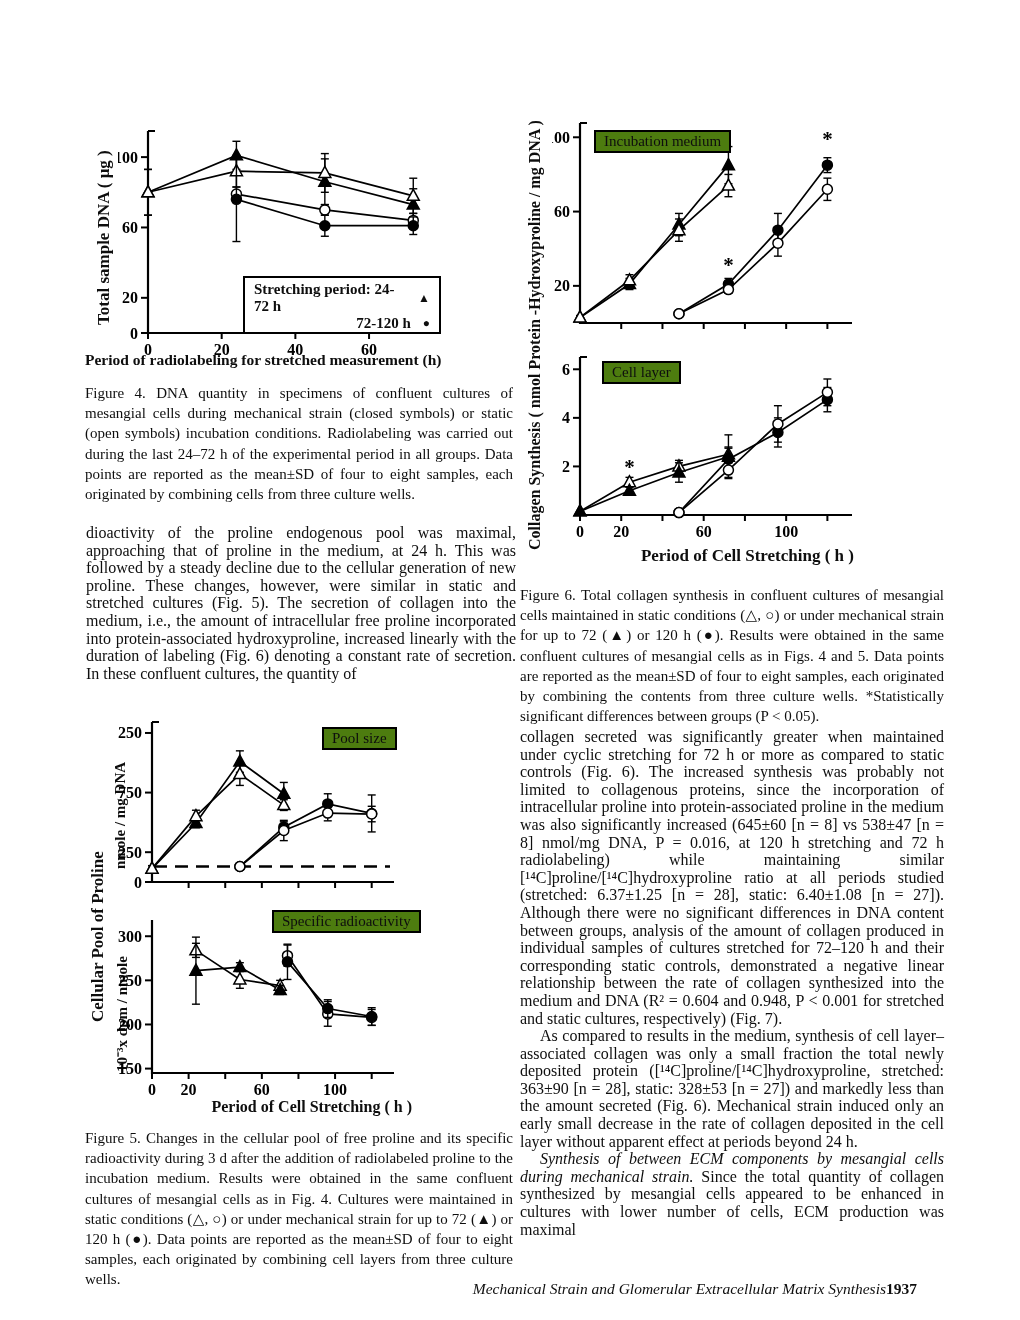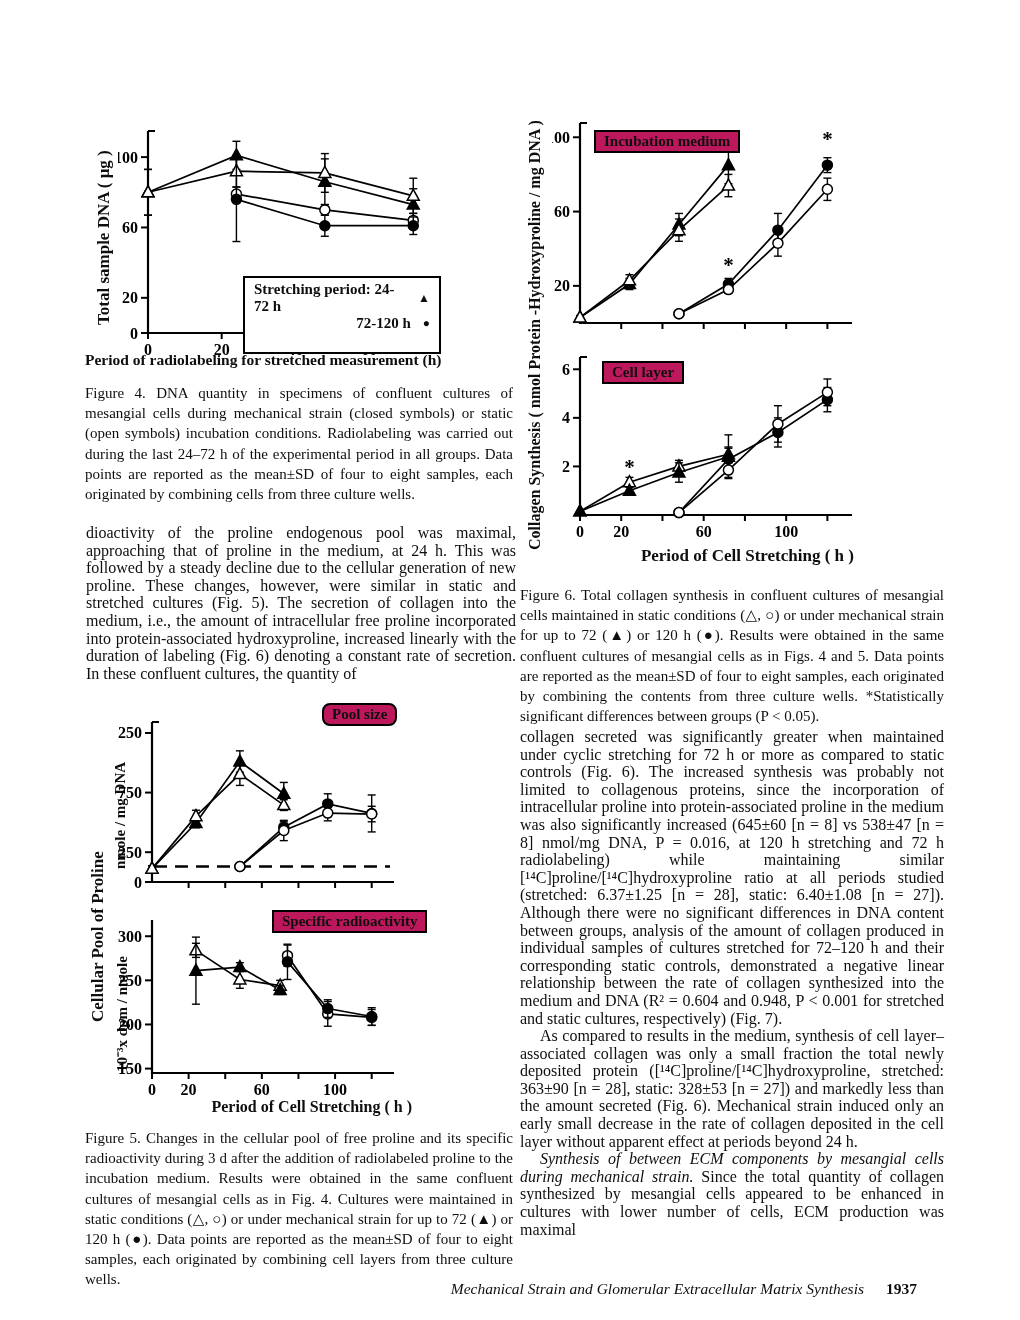--- a/index.html
+++ b/index.html
@@ -7,30 +7,30 @@
         font-family:"Liberation Serif", serif;overflow:hidden;}
   .abs{position:absolute;}
   .body-text{font-size:16px;line-height:17.6px;text-align:justify;}
   .body-text p{margin:0;}
   .body-text p.indent{text-indent:20px;}
   .caption{font-size:15px;line-height:20.2px;text-align:justify;}
   .caption .figlab{margin-top:8px;}
   .vlabel{writing-mode:vertical-rl;transform:rotate(180deg);white-space:nowrap;
           text-align:center;font-weight:700;}
   .xlabel{font-weight:700;text-align:right;white-space:nowrap;}
-  .panel-title{border:2px solid #000;background:#be185d;font-weight:700;font-size:15px;
+  .panel-title{border:2px solid #000;background:#4d7c0f;font-weight:400;font-size:15px;
                padding:1px 8px;white-space:nowrap;}
   .legend-box{border:2px solid #000;background:#fff;font-weight:700;font-size:15px;
-              padding:3px 9px 20px 9px;}
+              padding:3px 9px 0 9px;}
   .legend-row{display:flex;justify-content:flex-end;align-items:center;gap:12px;line-height:17px;}
   .legend-marker{font-size:12px;line-height:17px;}
   svg text{font-family:"Liberation Serif", serif;font-weight:700;fill:#000;}
   .footer{font-size:15.5px;}
   .footer .ftitle{font-style:italic;}
-  .footer .fpage{font-weight:700;font-style:normal;margin-left:22px;}
+  .footer .fpage{font-weight:700;font-style:normal;}
 </style>
 </head>
 <body>
 
 <div id="page">
 
   <div class="abs vlabel" style="left:94px;top:132px;height:212px;font-size:17px;">Total sample DNA ( μg )</div>
   <div class="abs" style="left:118px;top:118px;"><svg width="322" height="250">
         <line x1="30" y1="13" x2="30" y2="216" stroke="#000" stroke-width="2.2"></line>
         <line x1="30" y1="13" x2="37" y2="13" stroke="#000" stroke-width="2"></line>
@@ -209,21 +209,21 @@
         <circle cx="165.81538461538463" cy="125.49230769230769" r="5" fill="#fff" stroke="#000" stroke-width="1.5"></circle>
         <line x1="209.75384615384615" y1="100.33461538461539" x2="209.75384615384615" y2="115.83461538461539" stroke="#000" stroke-width="1.4"></line>
         <line x1="205.75384615384615" y1="100.33461538461539" x2="213.75384615384615" y2="100.33461538461539" stroke="#000" stroke-width="1.4"></line>
         <line x1="205.75384615384615" y1="115.83461538461539" x2="213.75384615384615" y2="115.83461538461539" stroke="#000" stroke-width="1.4"></line>
         <circle cx="209.75384615384615" cy="108.08461538461538" r="5" fill="#fff" stroke="#000" stroke-width="1.5"></circle>
         <line x1="253.6923076923077" y1="101.28846153846153" x2="253.6923076923077" y2="116.78846153846155" stroke="#000" stroke-width="1.4"></line>
         <line x1="249.6923076923077" y1="101.28846153846153" x2="257.69230769230774" y2="101.28846153846153" stroke="#000" stroke-width="1.4"></line>
         <line x1="249.6923076923077" y1="116.78846153846155" x2="257.69230769230774" y2="116.78846153846155" stroke="#000" stroke-width="1.4"></line>
         <circle cx="253.6923076923077" cy="109.03846153846153" r="5" fill="#fff" stroke="#000" stroke-width="1.5"></circle>
       </svg></div>
-  <div class="abs panel-title" style="left:322px;top:703px;border-radius:8px;">Pool size</div>
+  <div class="abs panel-title" style="left:322px;top:727px;">Pool size</div>
 
   <div class="abs vlabel" style="left:112px;top:942px;height:145px;font-size:15px;">10⁻³x dpm / nmole</div>
   <div class="abs" style="left:118px;top:920px;"><svg width="302" height="192">
         <line x1="34" y1="-2" x2="34" y2="154" stroke="#000" stroke-width="2.2"></line>
         <line x1="34" y1="-2" x2="41" y2="-2" stroke="#000" stroke-width="2"></line>
         <line x1="33" y1="153" x2="276" y2="153" stroke="#000" stroke-width="2.2"></line>
         <line x1="27" y1="148.58823529411765" x2="34" y2="148.58823529411765" stroke="#000" stroke-width="2"></line>
         <text x="24" y="154.08823529411765" text-anchor="end" font-size="16">150</text>
         <line x1="27" y1="104.47058823529413" x2="34" y2="104.47058823529413" stroke="#000" stroke-width="2"></line>
         <text x="24" y="109.97058823529413" text-anchor="end" font-size="16">200</text>

